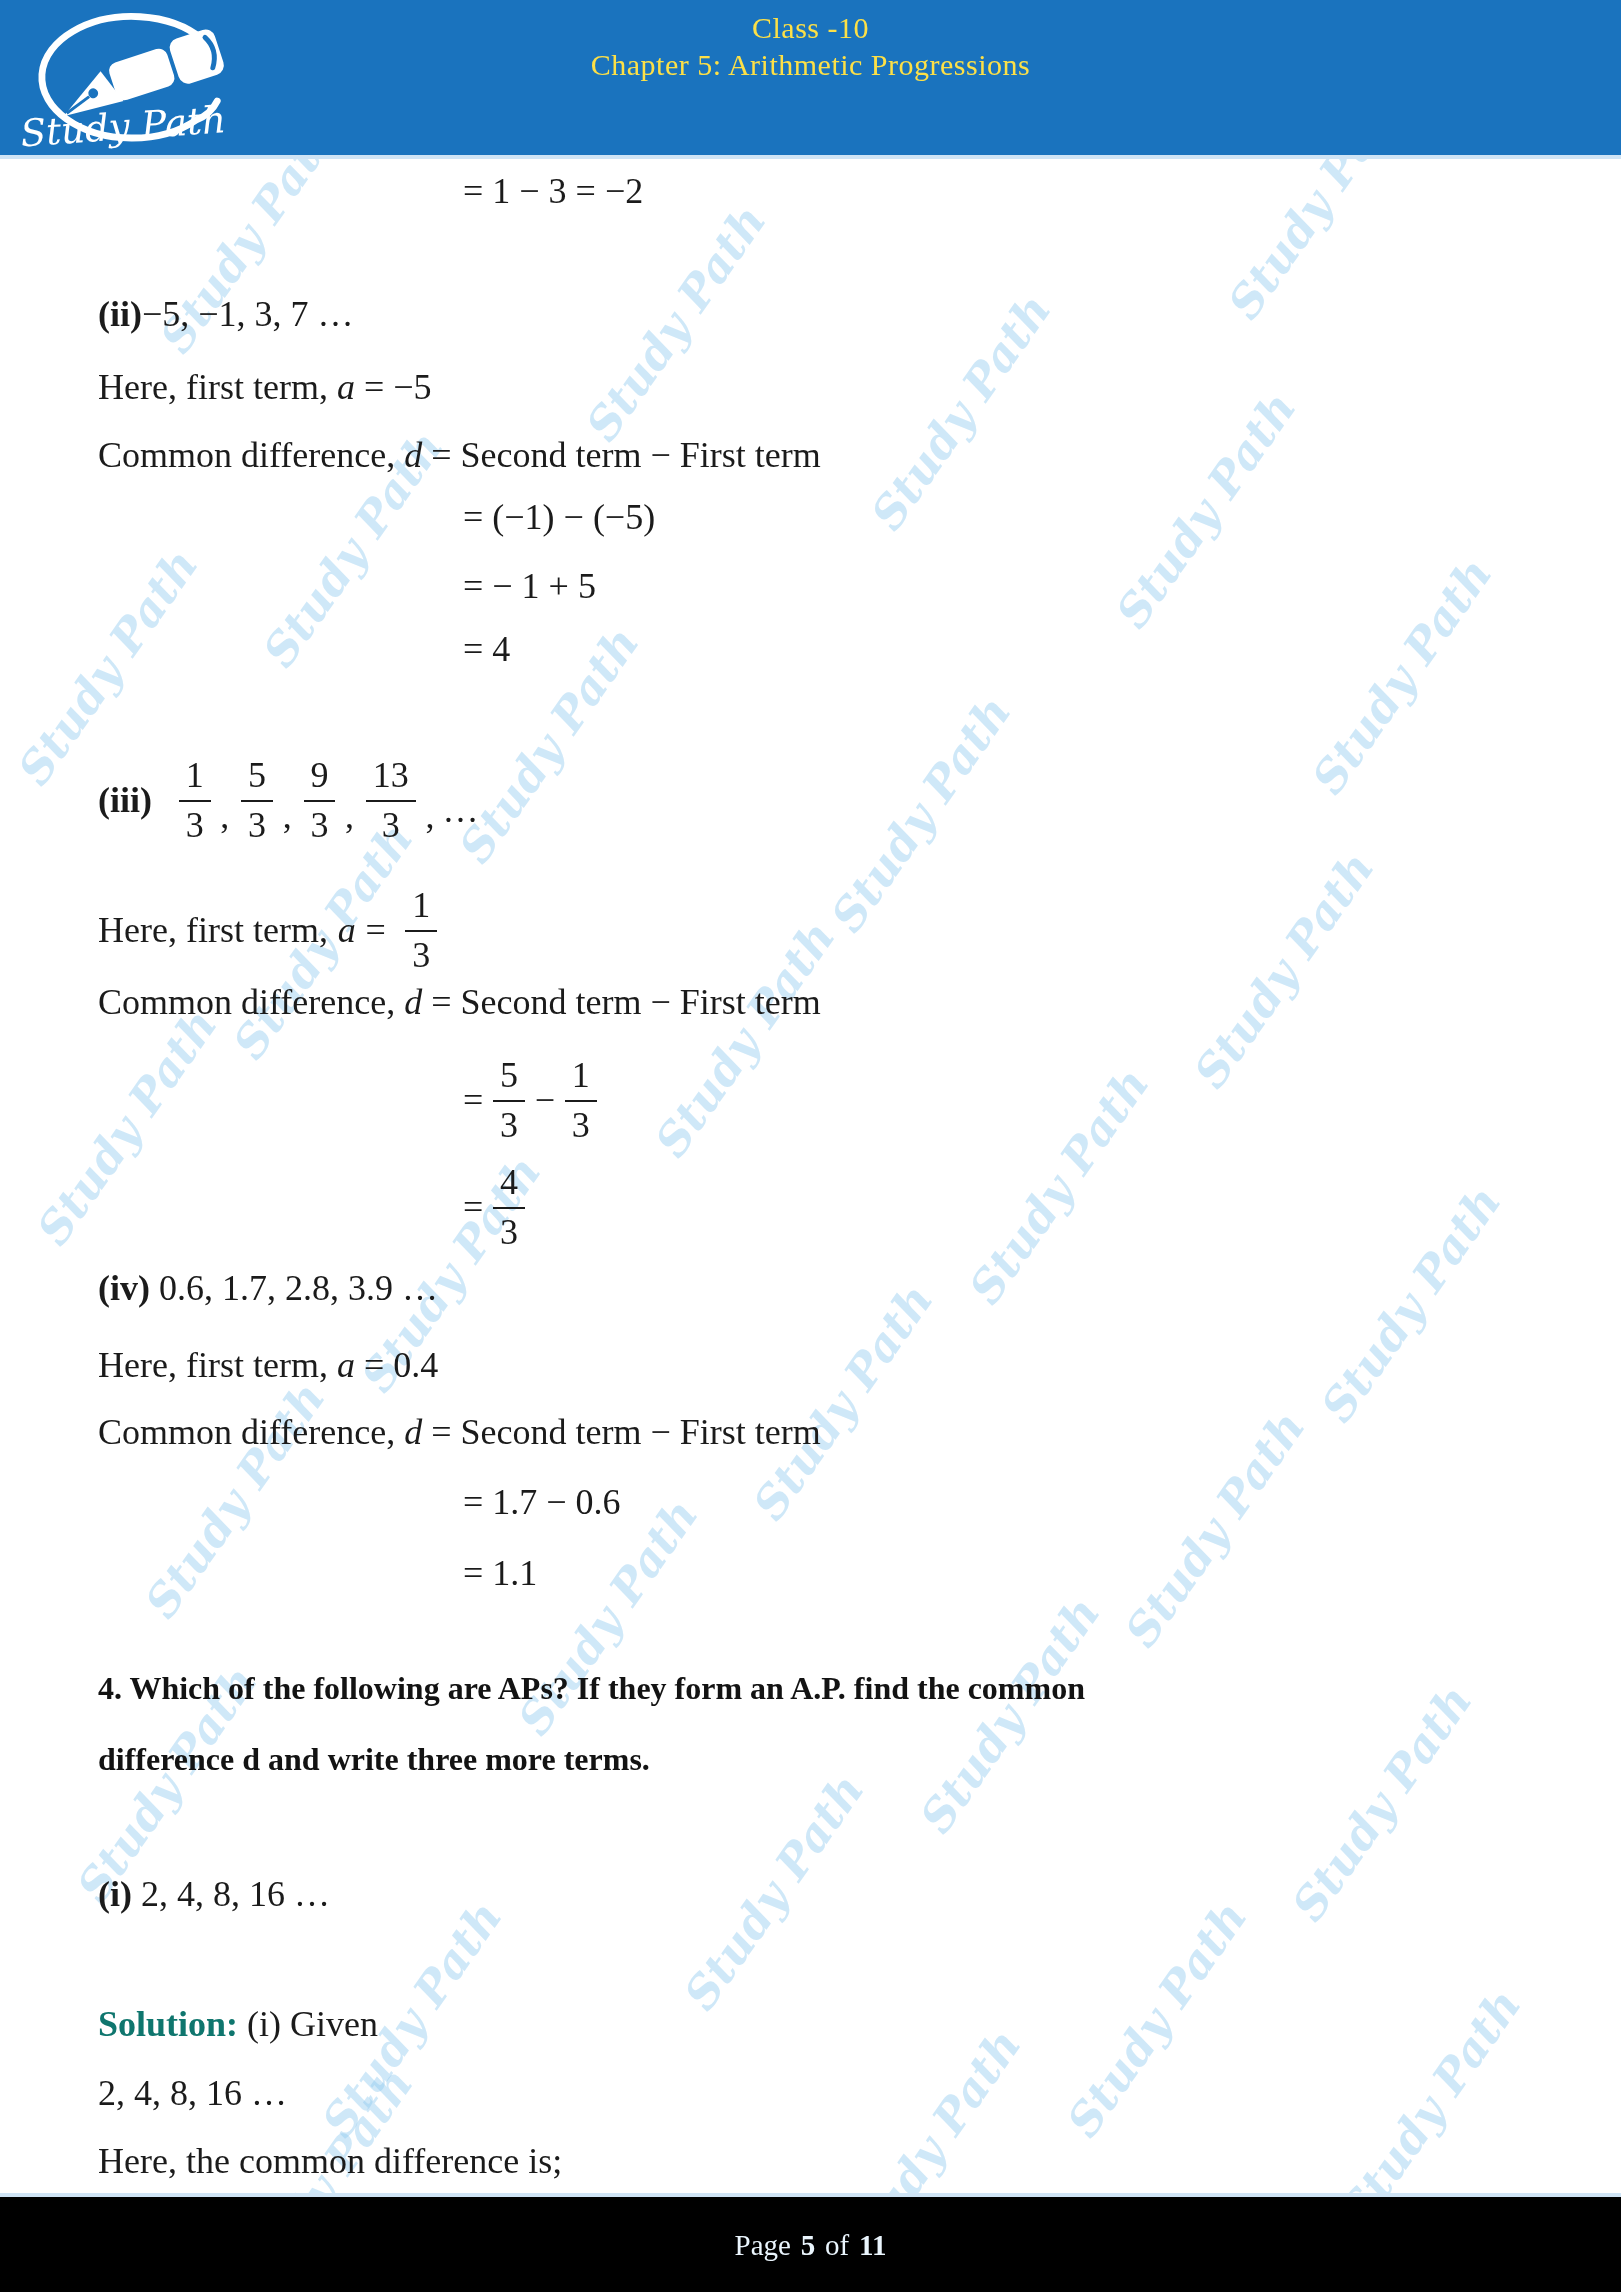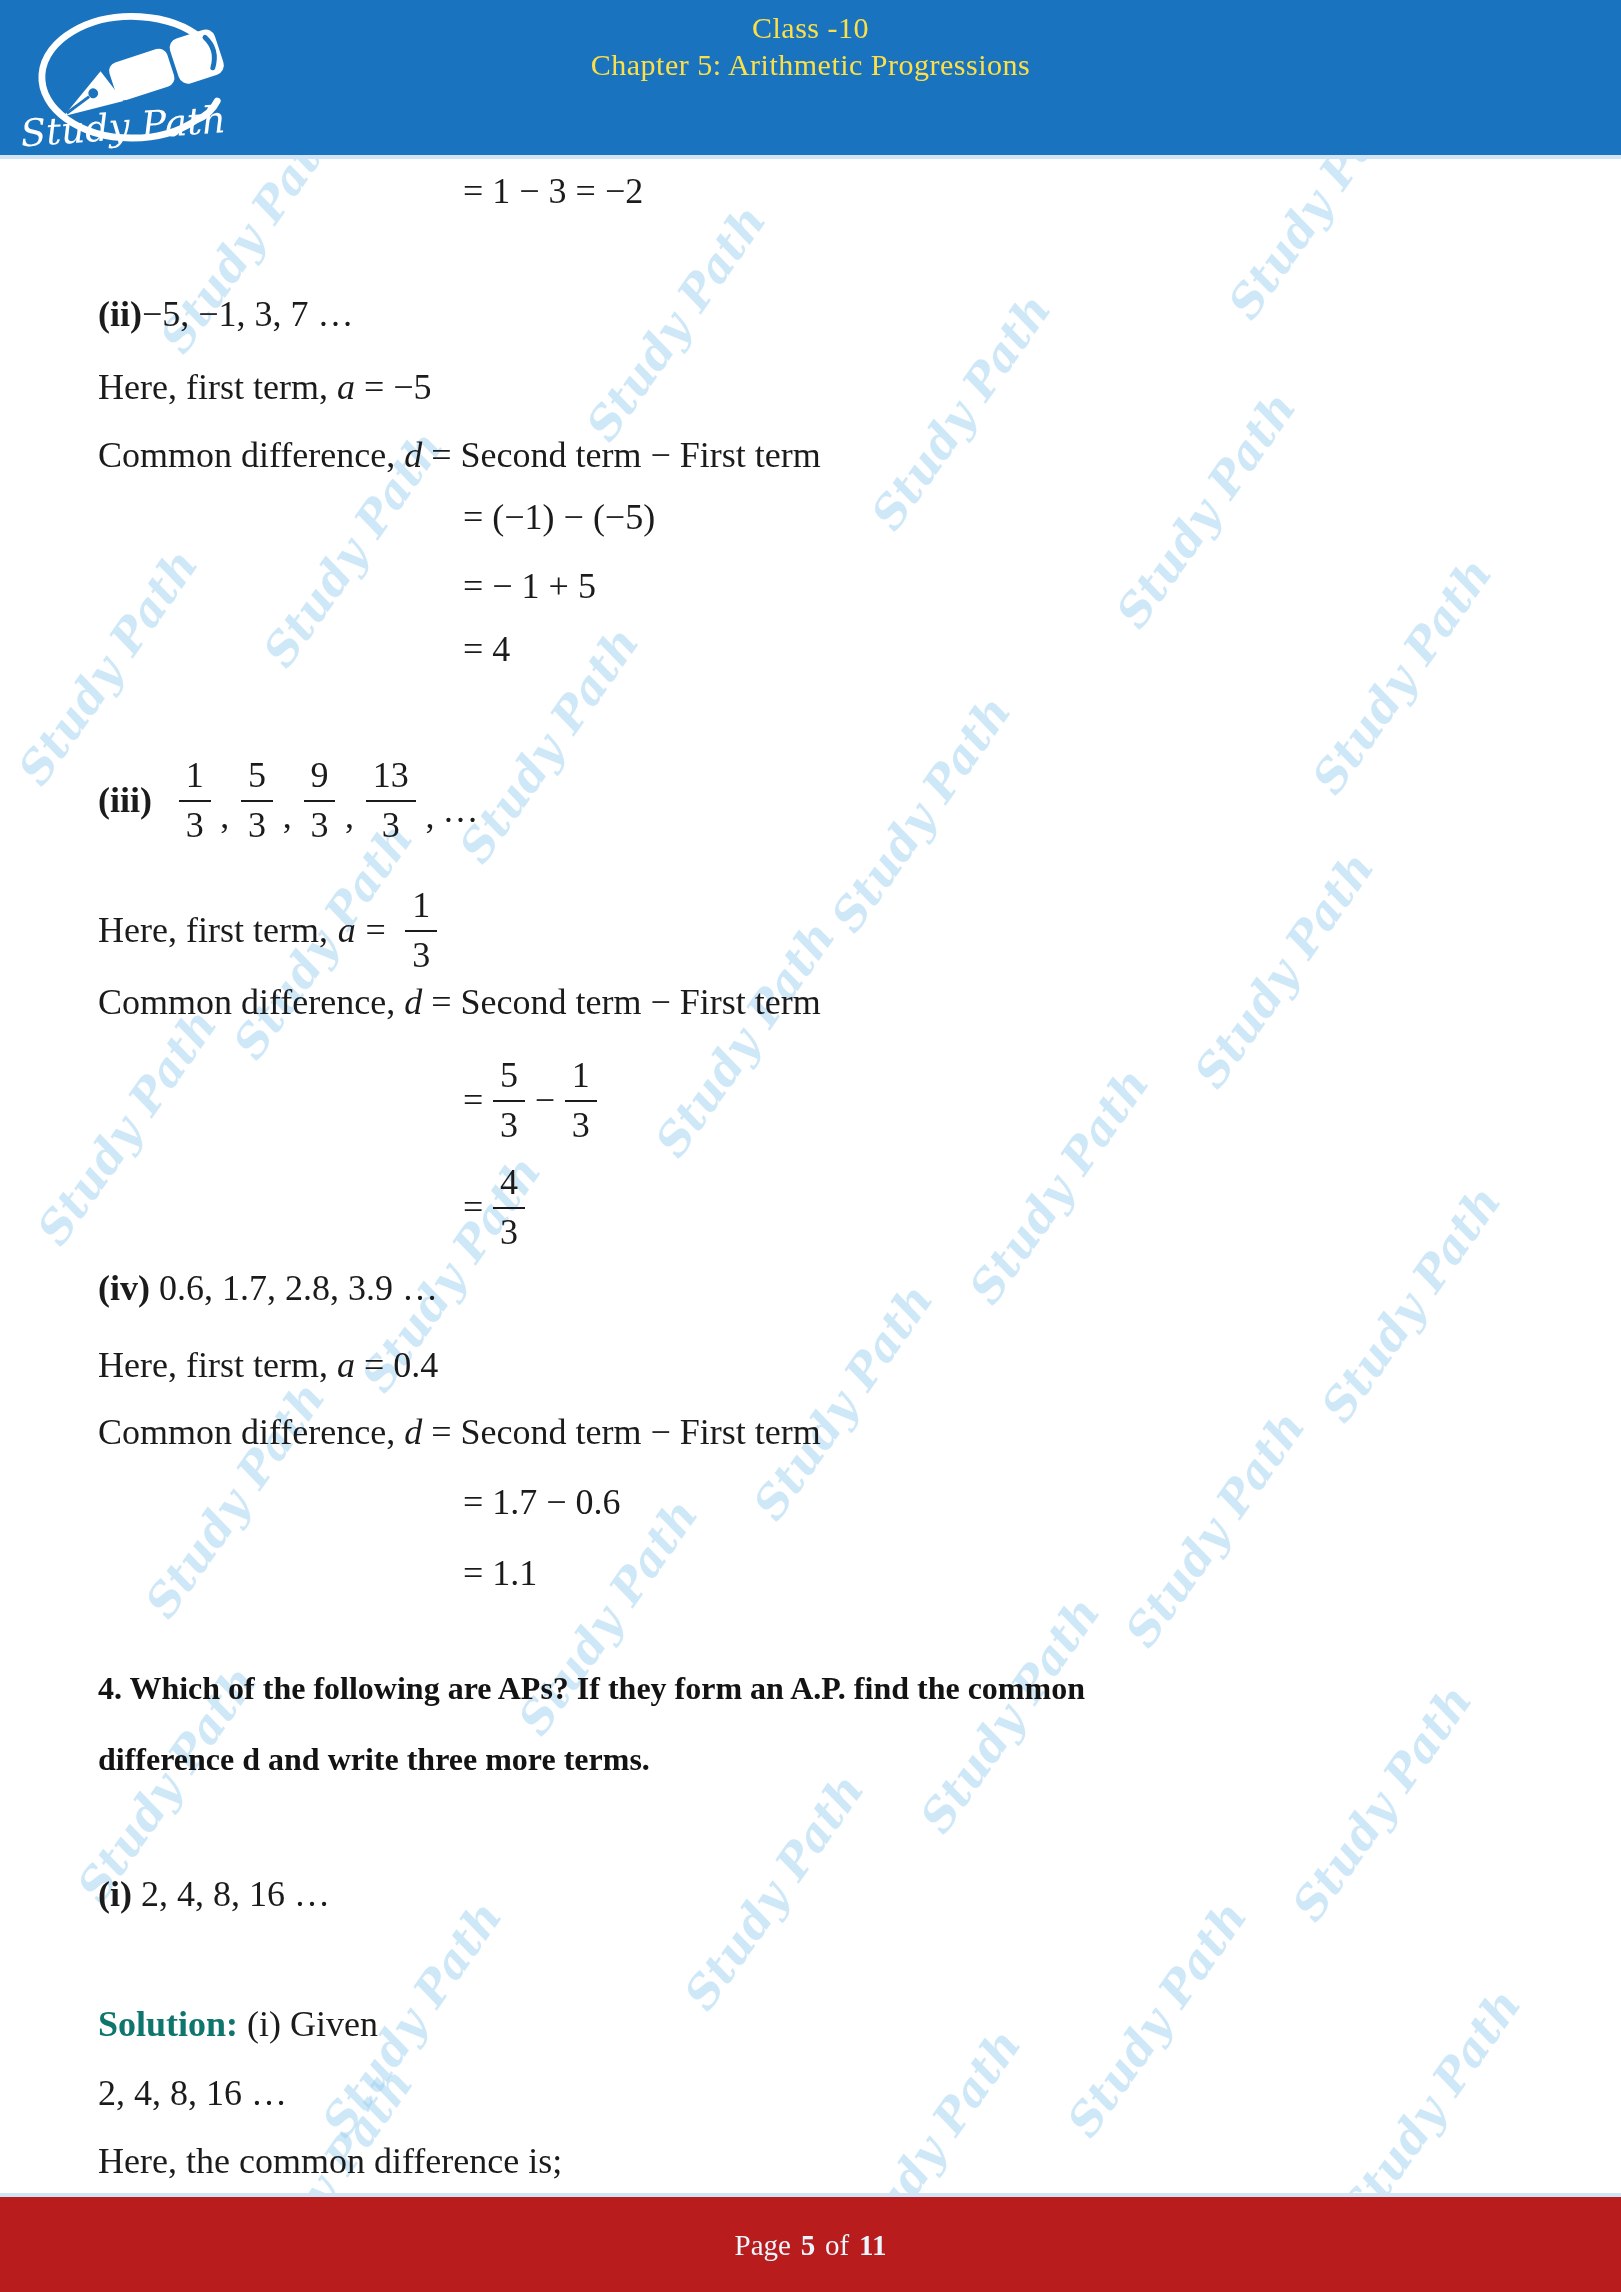--- a/index.html
+++ b/index.html
@@ -174,18 +174,18 @@
 
   <p class="line ind q4line" style="top:1668px">4. Which of the following are APs? If they form an A.P. find the common</p>
   <p class="line ind q4line" style="top:1739px">difference d and write three more terms.</p>
 
   <p class="line ind" style="top:1872px"><span class="bold">(i)</span><span> 2, 4, 8, 16 …</span></p>
 
   <p class="line ind" style="top:2002px"><span class="sol-label" style="color: #0f766e;">Solution:</span><span> (i) Given</span></p>
   <p class="line ind" style="top:2071px">2, 4, 8, 16 …</p>
   <p class="line ind" style="top:2139px">Here, the common difference is;</p>
 
-  <footer class="band footer" style="background: #b91c1c;">
+  <footer class="band footer" style="background: #000000;">
     <p class="ftext" style="color: rgb(234, 245, 253);"><span>Page</span><span class="bold">5</span><span>of</span><span class="bold">11</span></p>
   </footer>
 
 </div>
 
 
 </body></html>

